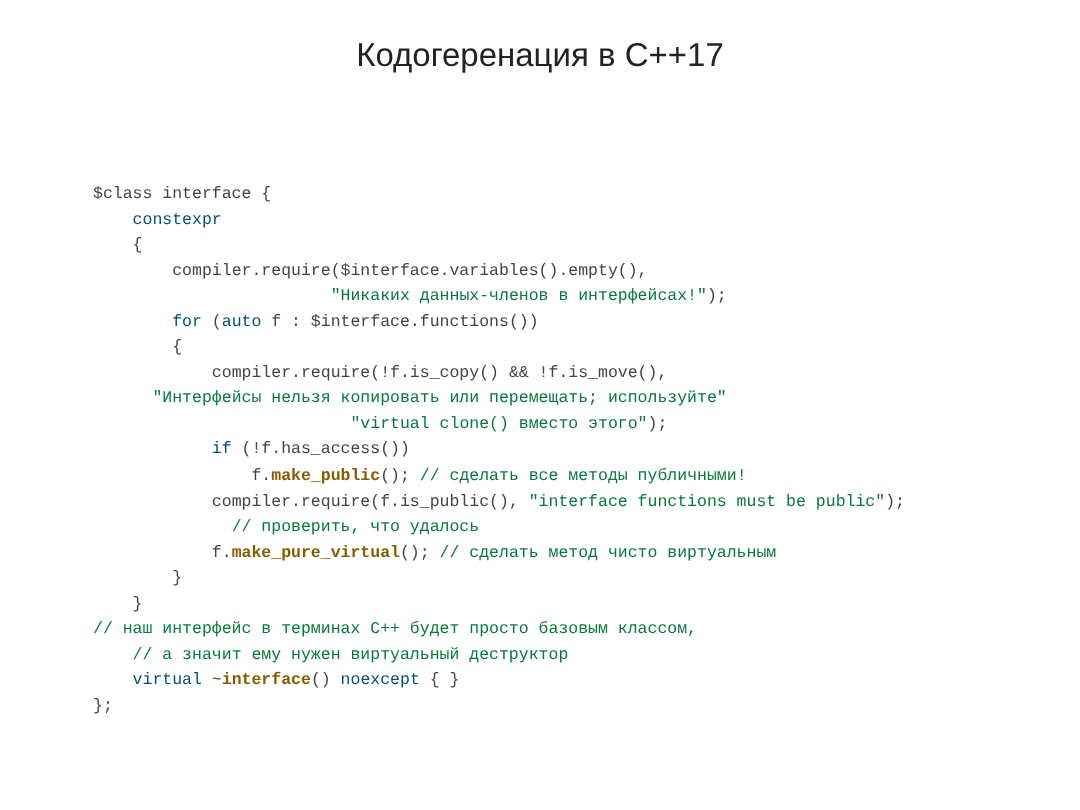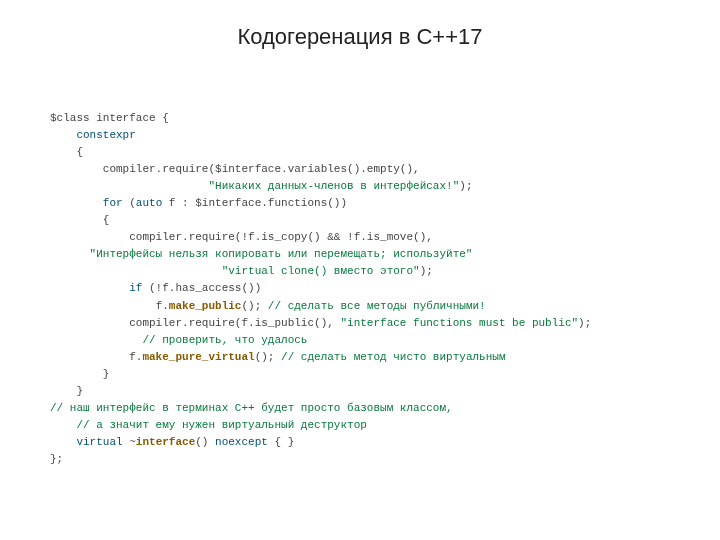--- a/index.html
+++ b/index.html
@@ -27,21 +27,21 @@
     text-align: center;
     font-size: 22px;
     font-weight: 400;
     color: #222;
   }
   pre.code {
     position: absolute;
     top: 110px;
     left: 50px;
     right: 50px;
-    margin: 0;
+    margin: 12px;
     font-family: Consolas, "Courier New", monospace;
     font-size: 11px;
     line-height: 1.55;
     color: #444;
     white-space: pre;
   }
   .kw   { color: #005078; }           
   .fn   { color: #8a5a00; font-weight: 600; } 
   .str  { color: #067a3b; }           
   .cmt  { color: #067a3b; }           

